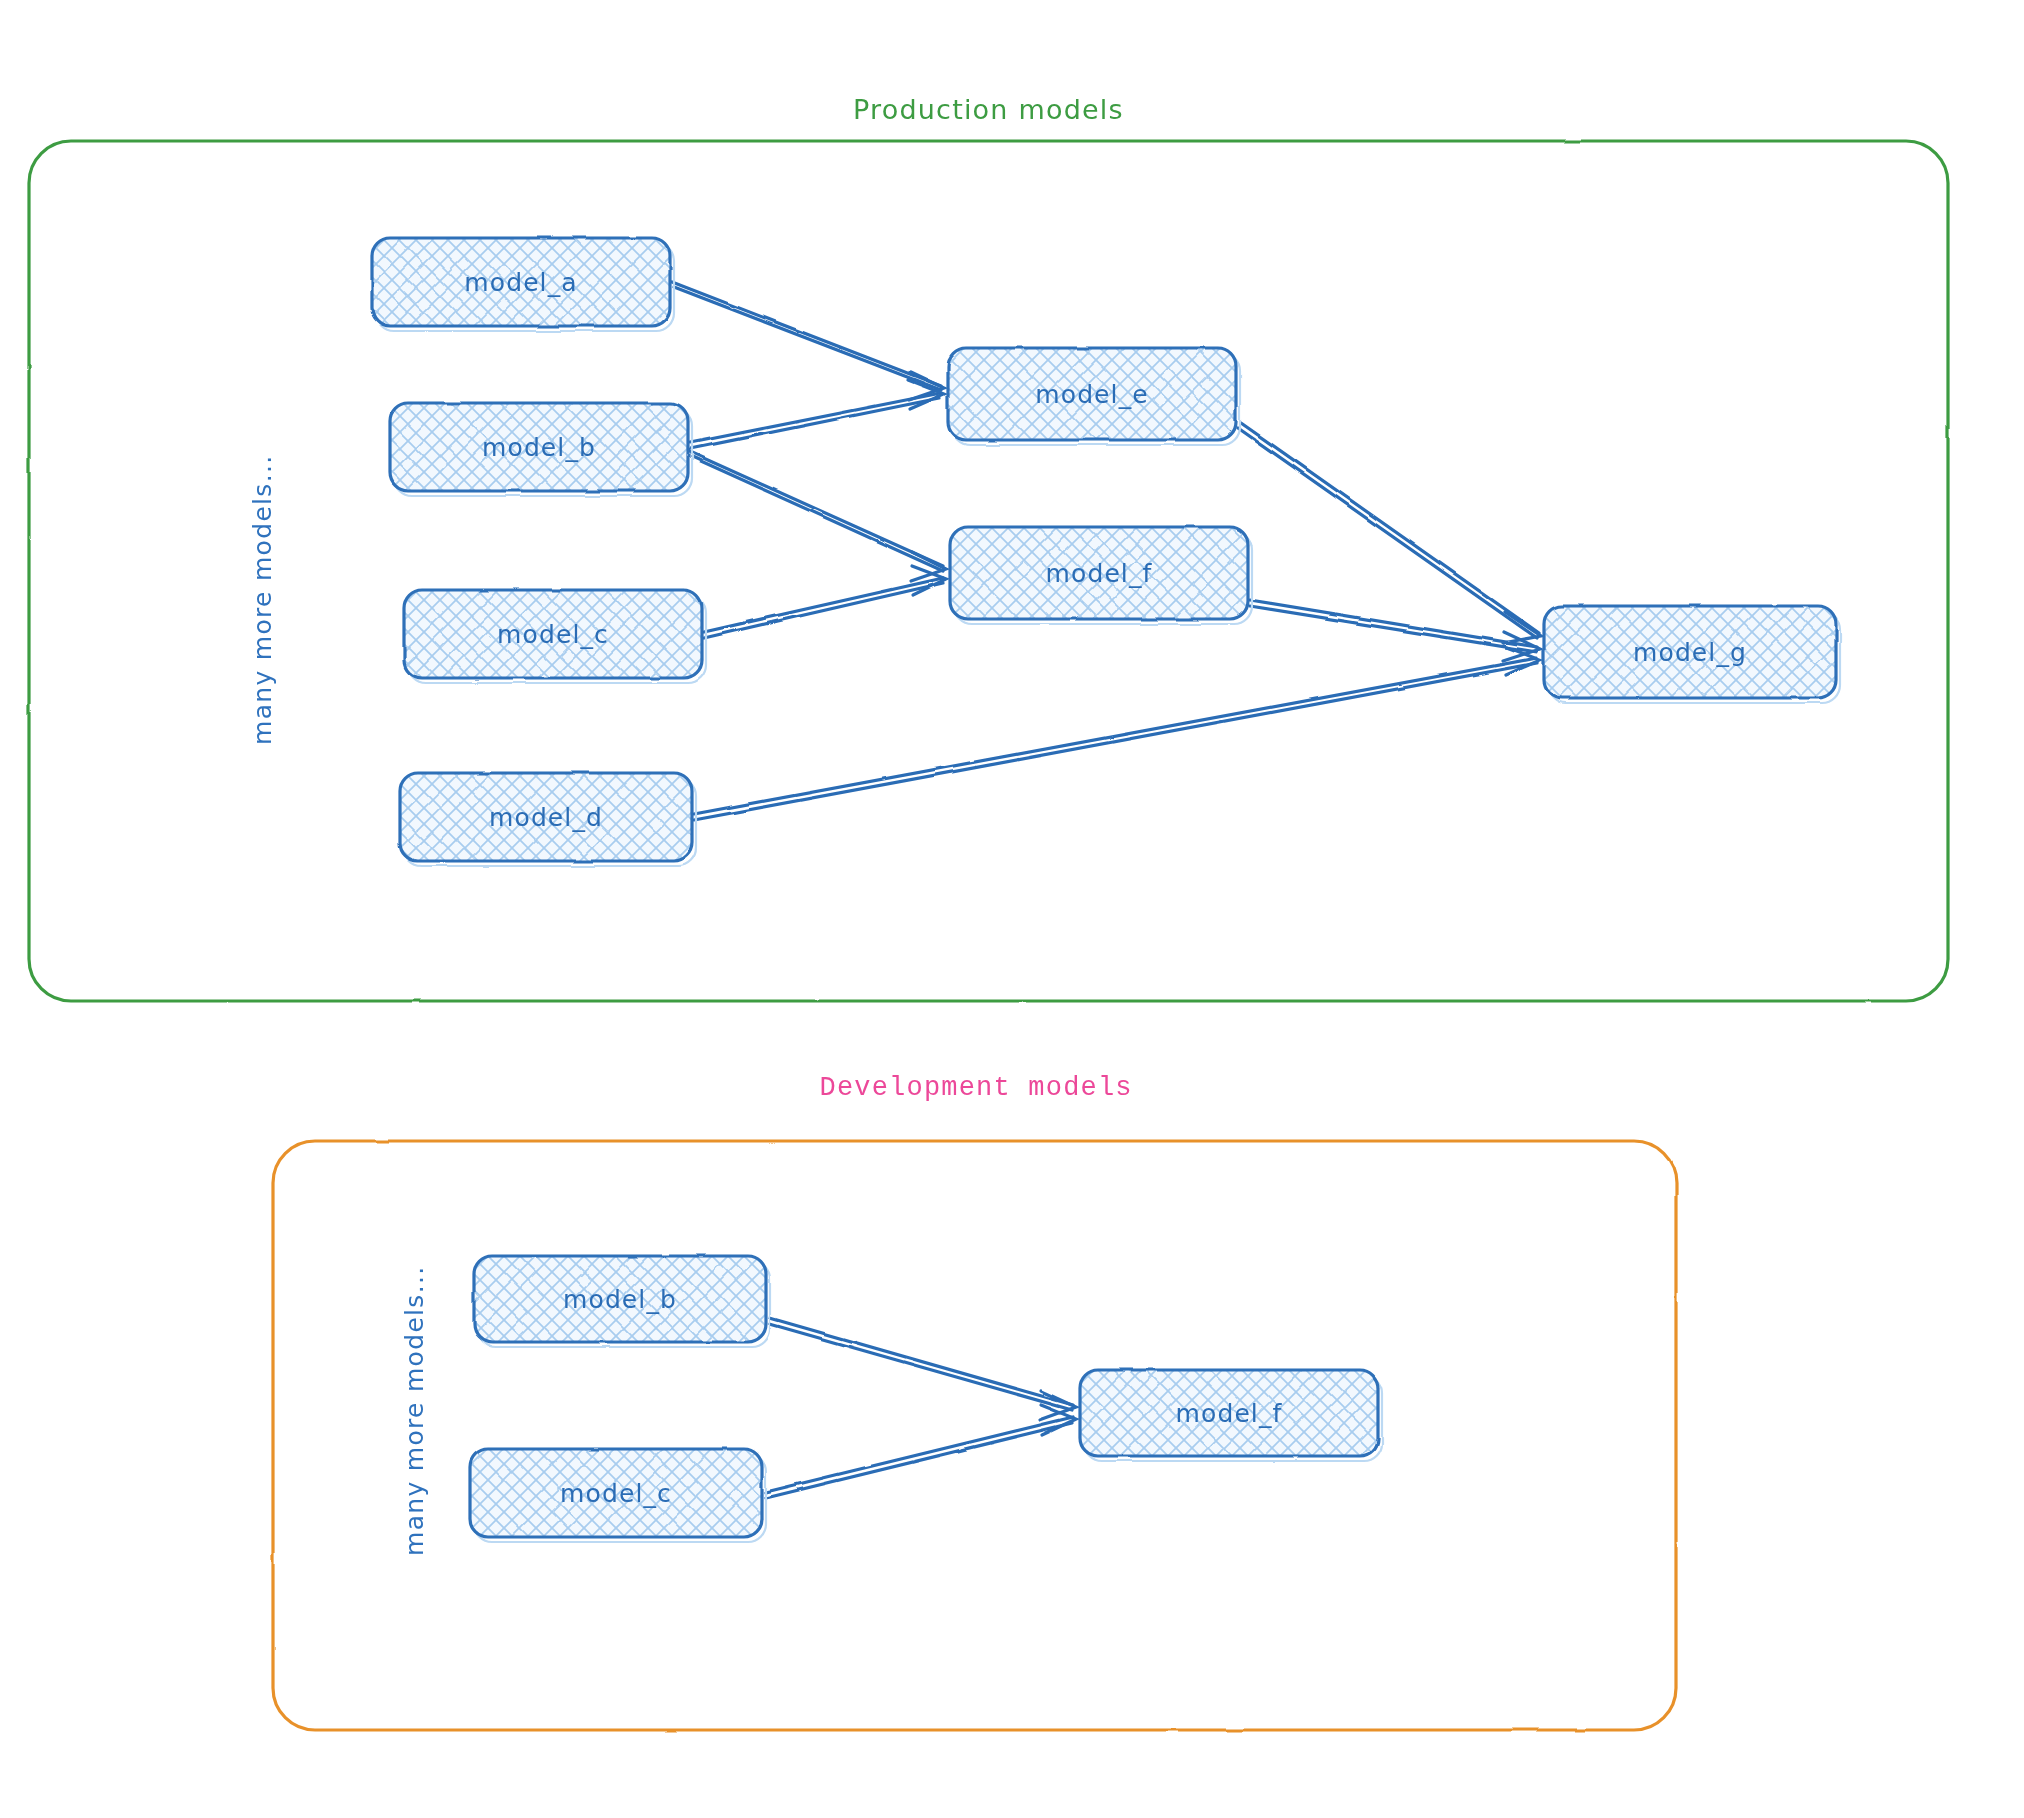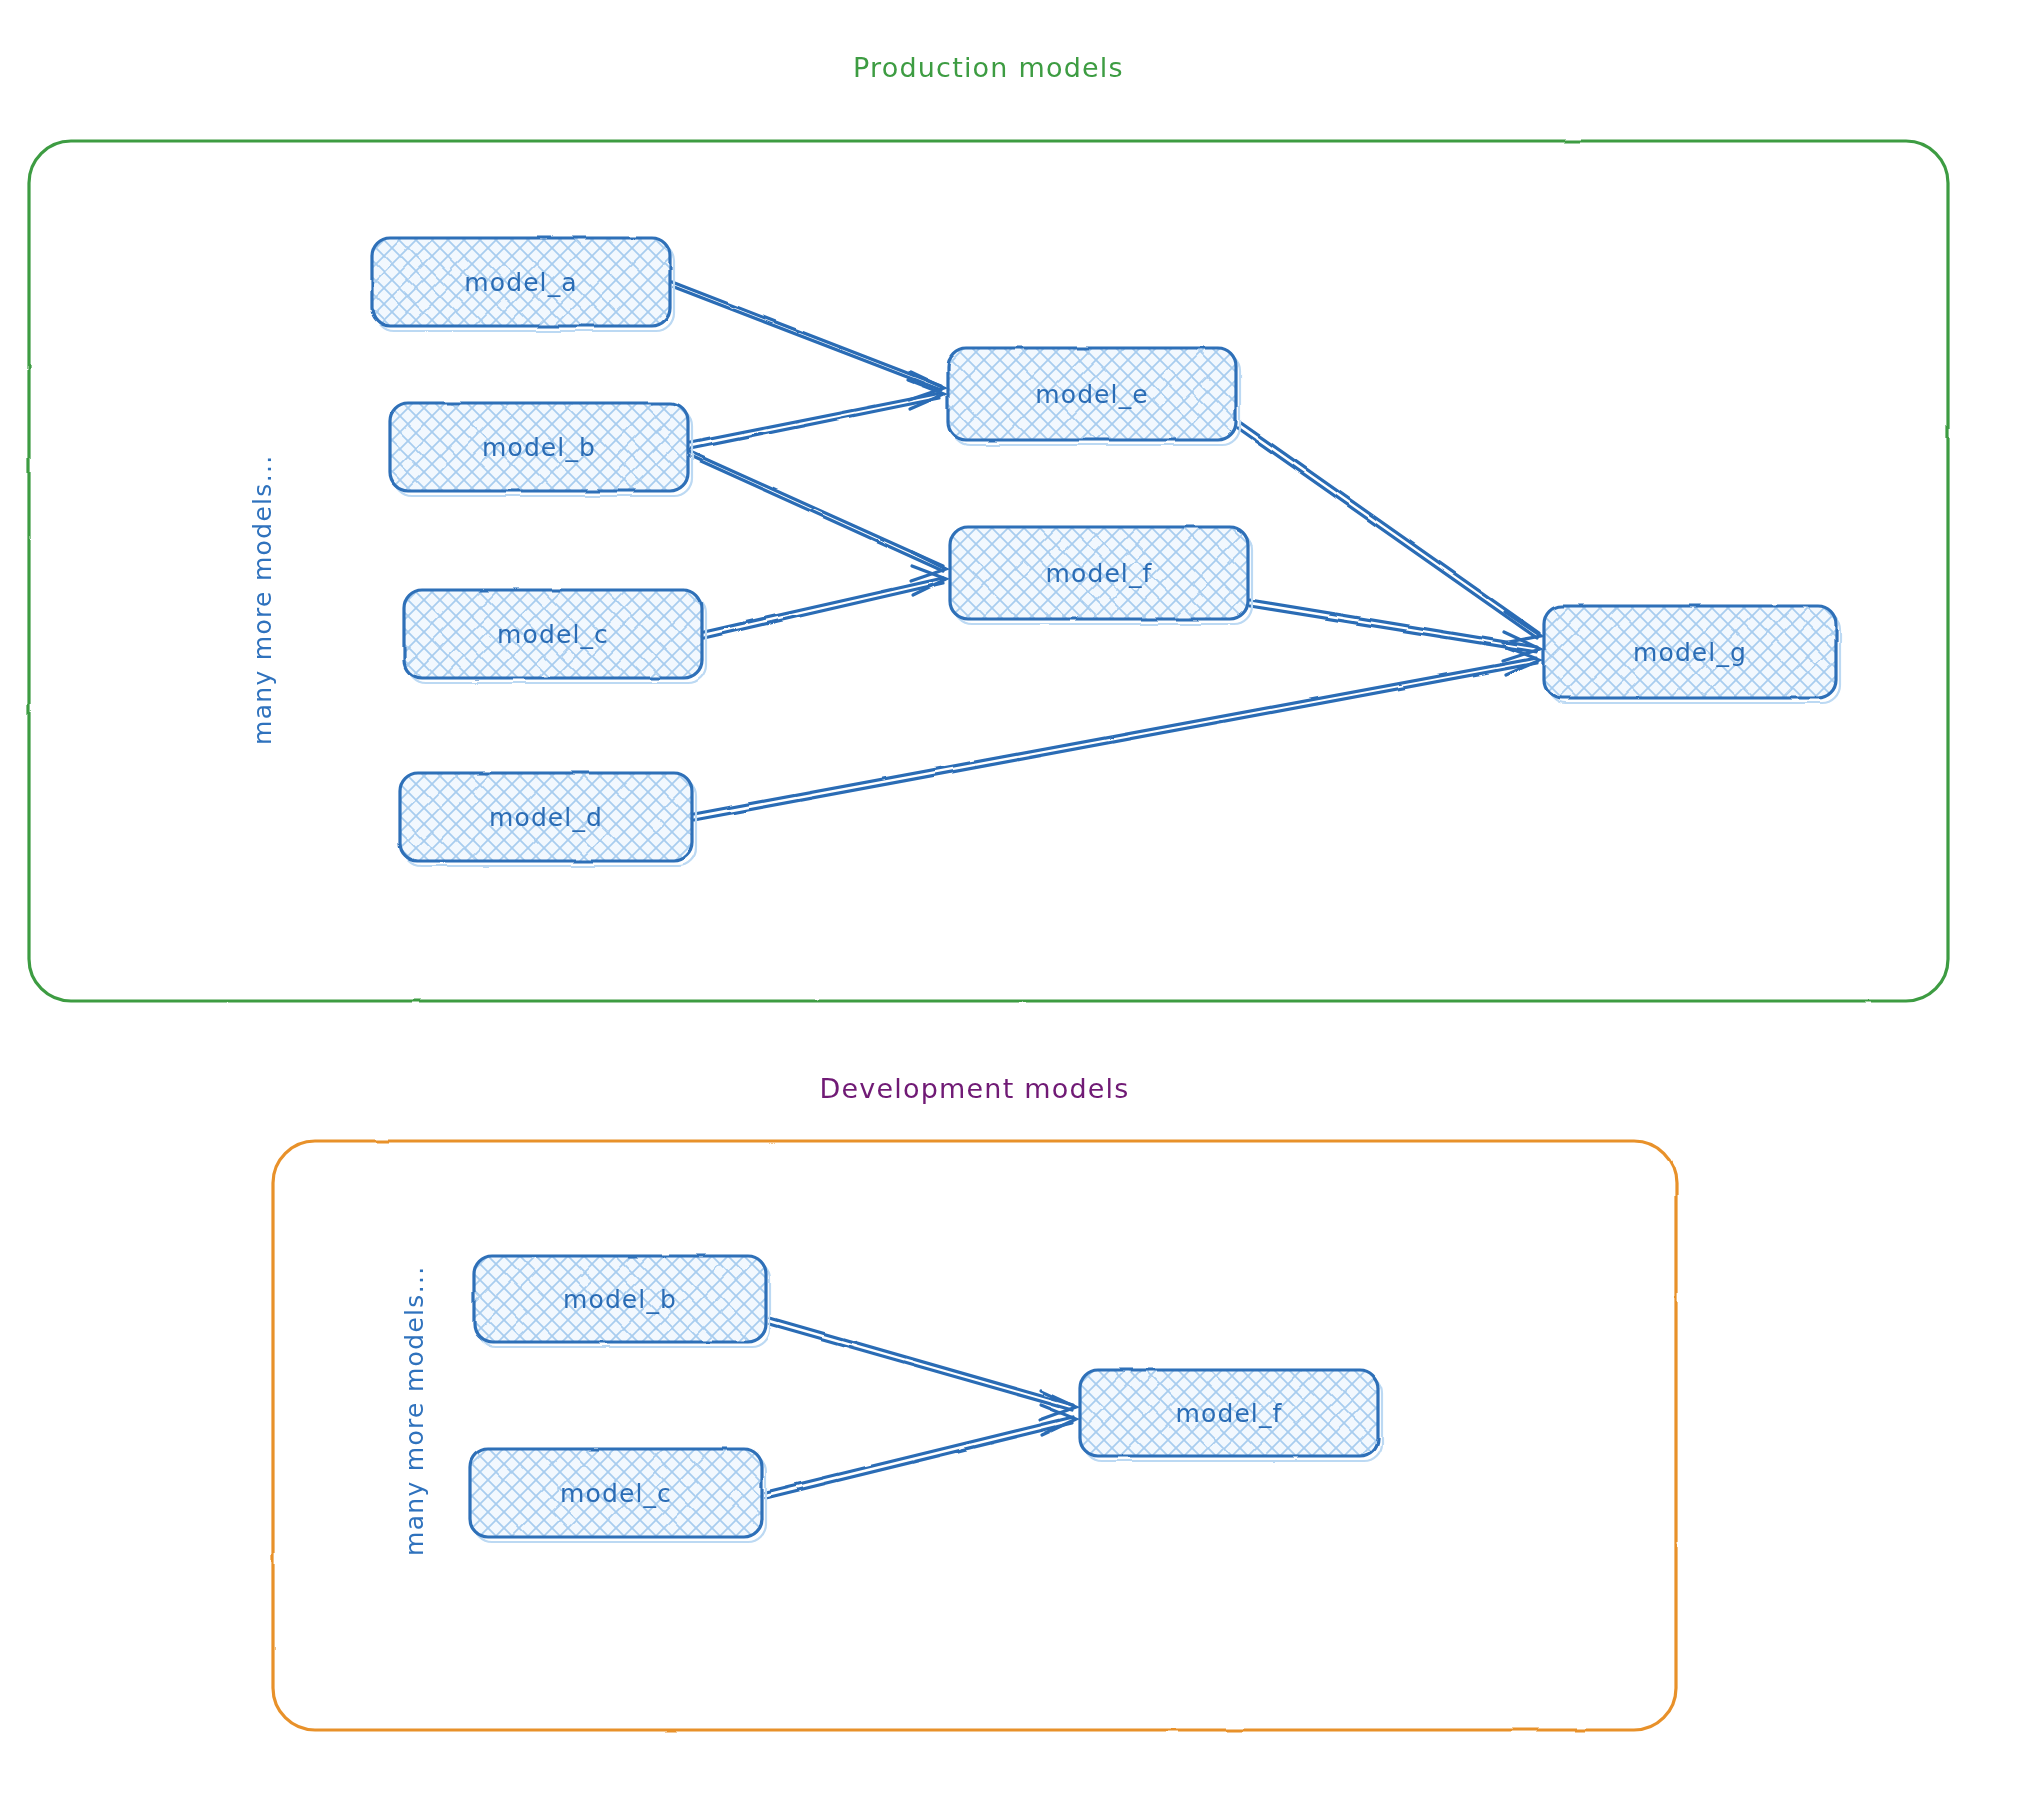--- a/index.html
+++ b/index.html
@@ -3,22 +3,22 @@
 <meta charset="utf-8">
 <style>
   html,body{margin:0;padding:0;background:#ffffff;}
   body{width:2024px;height:1818px;position:relative;overflow:hidden;
        font-family:"DejaVu Sans", sans-serif;}
   #stage{position:absolute;left:0;top:0;width:2024px;height:1818px;}
   svg.layer{position:absolute;left:0;top:0;width:2024px;height:1818px;overflow:visible;}
 
   .grp-title{position:absolute;white-space:nowrap;font-family:"DejaVu Sans", sans-serif;
              font-size:27px;letter-spacing:1.2px;font-weight:400;}
-  .grp-title.prod{color:#3d9c42;}
-  .grp-title.dev{color:#701a75;}
+  .grp-title.prod{color:#3d9c42;margin-top:42px;}
+  .grp-title.dev{color:#ec4899;font-family:Liberation Mono, monospace;}
 
   .node-label{font-family:"DejaVu Sans", sans-serif;font-size:25px;fill:#2a6cb5;
               letter-spacing:1.1px;}
   .side-label{position:absolute;white-space:nowrap;color:#2f72bd;
               font-family:"DejaVu Sans", sans-serif;font-size:25px;letter-spacing:1.3px;
               transform-origin:0 0;transform:rotate(-90deg);}
 </style>
 </head>
 <body>
 

